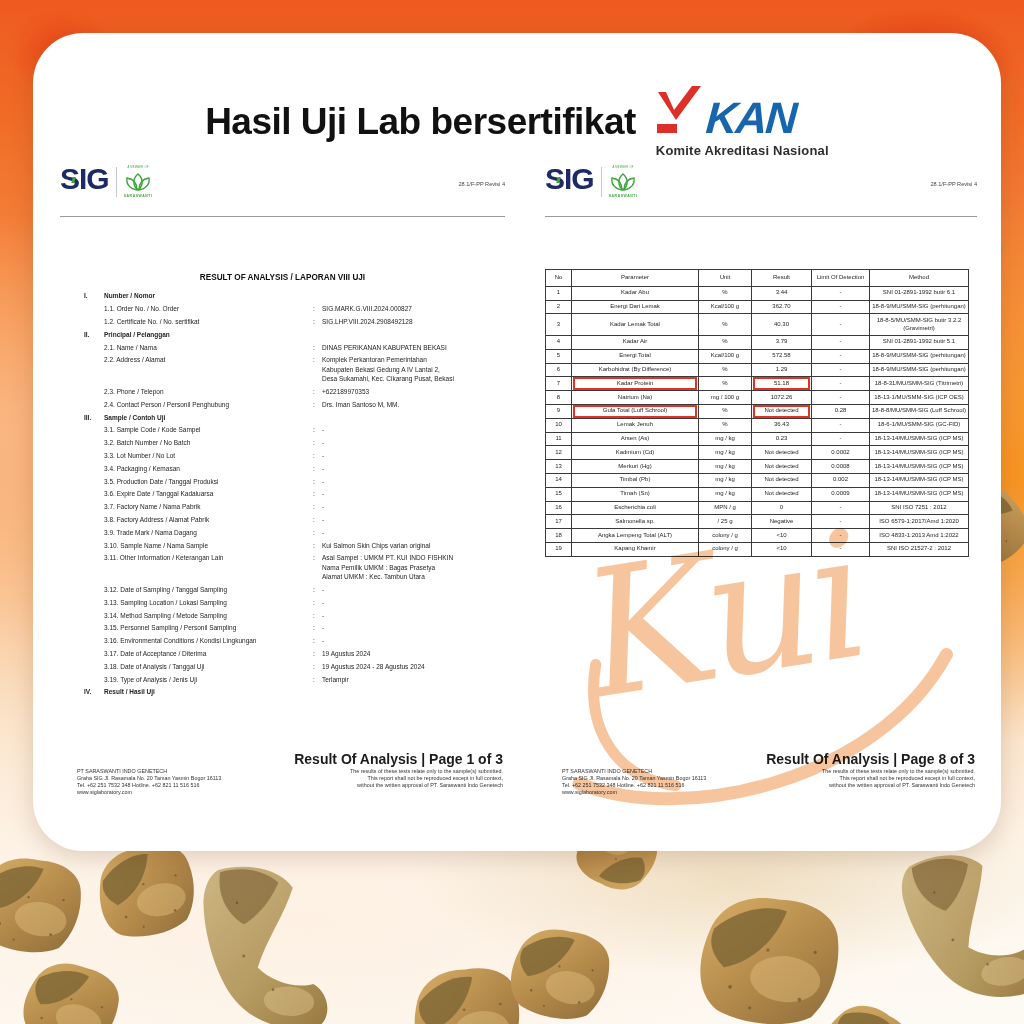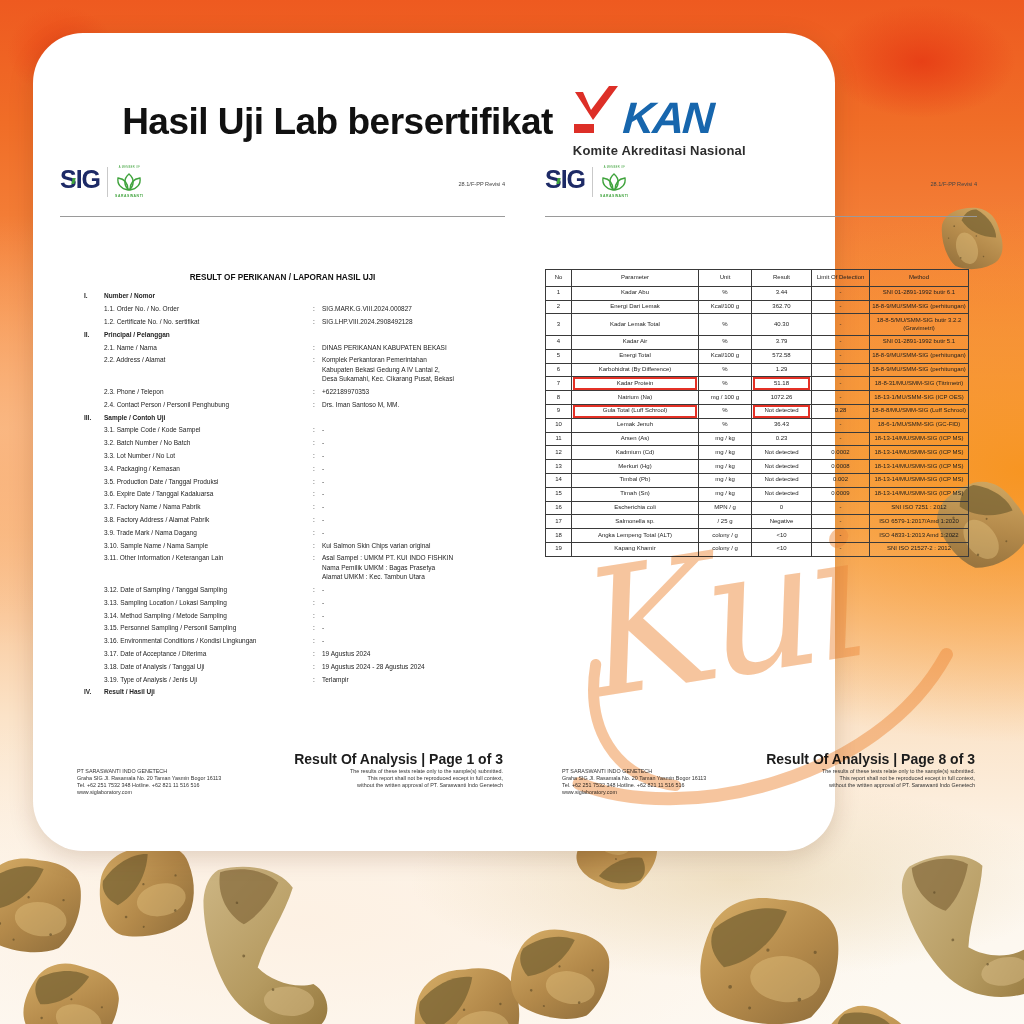--- a/index.html
+++ b/index.html
@@ -15,38 +15,38 @@
       radial-gradient(closest-side at 6% 5%, rgba(234,72,24,.9), rgba(234,72,24,0) 88%),
       radial-gradient(62% 34% at 100% 46%, rgba(247,148,30,.95), rgba(247,148,30,0) 78%),
       radial-gradient(55% 28% at 0% 42%, rgba(250,186,134,.85), rgba(250,186,134,0) 75%),
       radial-gradient(40% 12% at 72% 86%, rgba(228,206,162,.55), rgba(228,206,162,0) 80%),
       radial-gradient(70% 26% at 30% 90%, rgba(253,240,226,.9), rgba(253,240,226,0) 85%),
       linear-gradient(180deg,#ee5a20 0%,#f06d27 12%,#f68c44 30%,#f9b87f 52%,#fbe3c8 70%,#fdf6ec 85%,#fdfaf4 100%);
   }
   .chips{position:absolute;inset:0;z-index:1;}
   
   .card{
-    position:absolute;left:33px;top:33px;width:802px;height:818px;z-index:2;
+    position:absolute;left:33px;top:33px;width:968px;height:818px;z-index:2;
     background:#fff;border-radius:50px;box-shadow:0 6px 24px rgba(90,40,0,.18);
   }
   
   .card-header{position:absolute;left:0;right:0;top:46px;height:86px;display:flex;justify-content:center;align-items:center;gap:20px;}
   .main-title{font-size:37px;font-weight:bold;color:#111;letter-spacing:-.5px;}
   .kan{display:flex;flex-direction:column;align-items:flex-start;}
   .kan-row{display:flex;align-items:flex-end;gap:4px;}
   .kan-name{font-size:44px;line-height:40px;font-weight:bold;font-style:italic;color:#1766ad;letter-spacing:-2px;transform:skewX(-4deg);}
   .kan-sub{font-size:13px;font-weight:bold;color:#2e2e2e;margin-top:5px;letter-spacing:.2px;}
   
   .page{position:absolute;top:130px;height:660px;font-size:6.5px;line-height:9.4px;color:#232323;}
   .page1{left:27px;width:445px;}
   .page2{left:512px;width:432px;}
   .phead{display:flex;justify-content:space-between;align-items:flex-start;height:50px;}
   .phead-left{display:flex;align-items:center;gap:7px;}
   .sig-wrap{position:relative;}
-  .sig-text{font-size:25px;font-weight:bold;color:#1d2a66;letter-spacing:-1px;}
+  .sig-text{font-size:30px;font-weight:bold;color:#1d2a66;letter-spacing:-1px;}
   .sig-accent{position:absolute;left:12px;top:3px;width:3px;height:6px;background:#3fa33c;transform:skewX(-14deg);}
   .vline{width:1px;height:30px;background:#c9c9c9;}
   .leaf-block{display:flex;flex-direction:column;align-items:center;}
   .leaf-member{font-size:2.6px;color:#3fa33c;letter-spacing:.3px;}
   .leaf-name{font-size:3.4px;font-weight:bold;color:#3fa33c;letter-spacing:.6px;}
   .doc-code{font-size:5.6px;color:#444;margin-top:17px;}
   .psep{border:none;border-top:1.5px solid #9a9a9a;margin:3px 0 0 0;}
   
   .rtitle{text-align:center;font-weight:bold;font-size:8.2px;margin-top:56px;margin-bottom:9px;color:#111;}
   .row{display:flex;align-items:flex-start;margin-bottom:3.4px;}
@@ -158,21 +158,21 @@
             <path d="M12,18 C5,17 1,12 2,6 C9,7 12,12 12,18 Z" fill="none" stroke="#3fa33c" stroke-width="1.4"></path>
             <path d="M14,18 C21,17 25,12 24,6 C17,7 14,12 14,18 Z" fill="none" stroke="#3fa33c" stroke-width="1.4"></path>
           </svg>
           <span class="leaf-name">SARASWANTI</span>
         </div>
       </div>
       <div class="doc-code">28.1/F-PP Revisi 4</div>
     </div>
     <hr class="psep">
 
-    <div class="rtitle">RESULT OF PERIKANAN / LAPORAN HASIL UJI</div>
+    <div class="rtitle">RESULT OF ANALYSIS / LAPORAN VIII UJI</div>
 
     <div class="row sec">
       <span class="c-ind"></span>
         <span class="c-num">I.</span>
       <span class="c-label">Number / Nomor</span>
     </div>
     <div class="row">
         <span class="c-ind"></span>
         <span class="c-num"></span>
         <span class="c-label">1.1. Order No. / No. Order</span>

